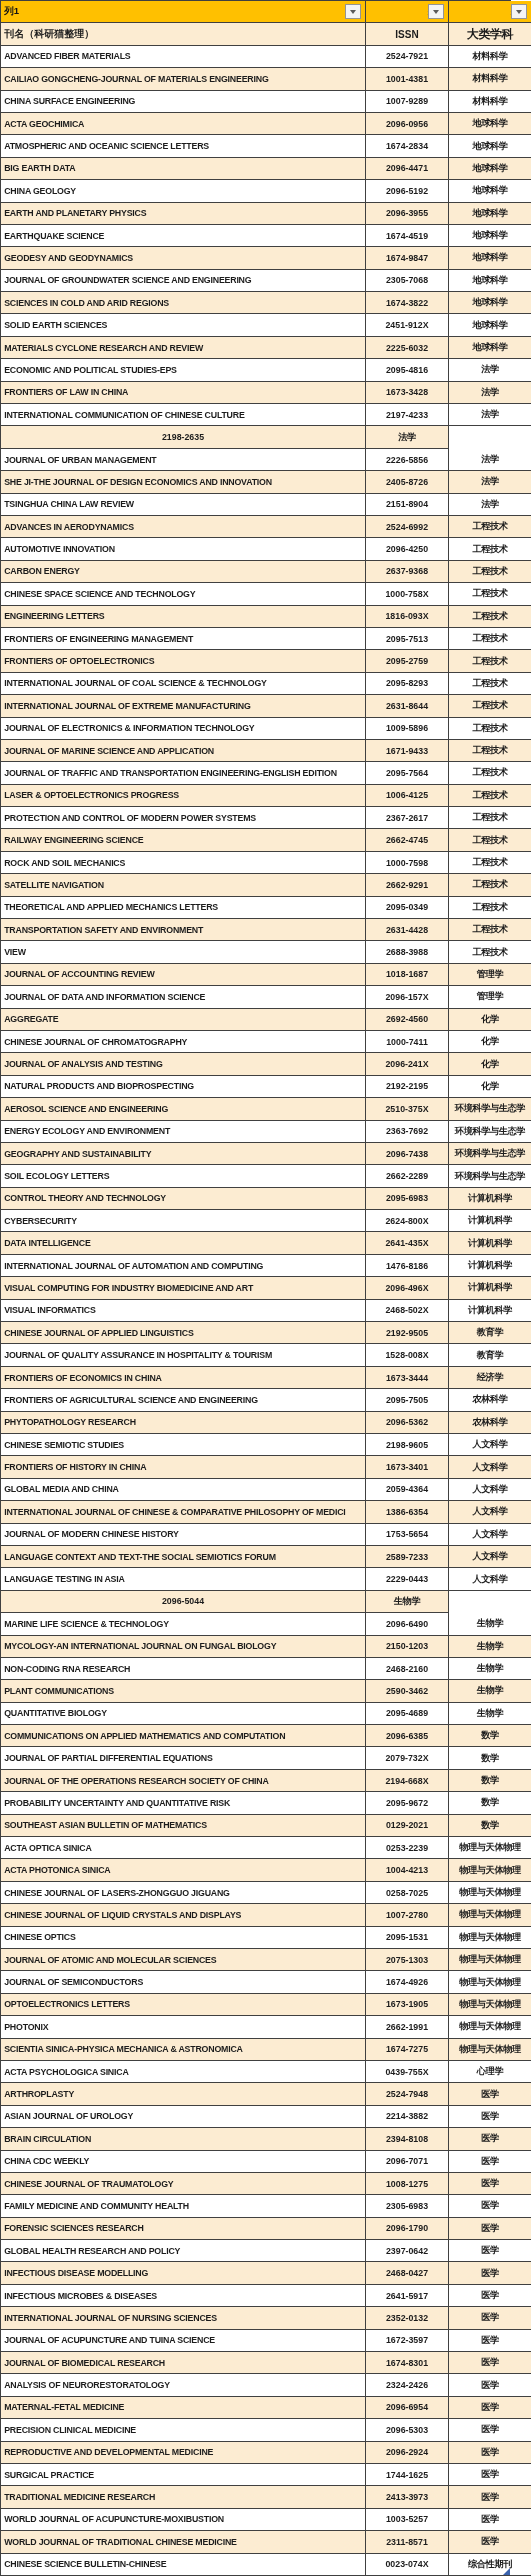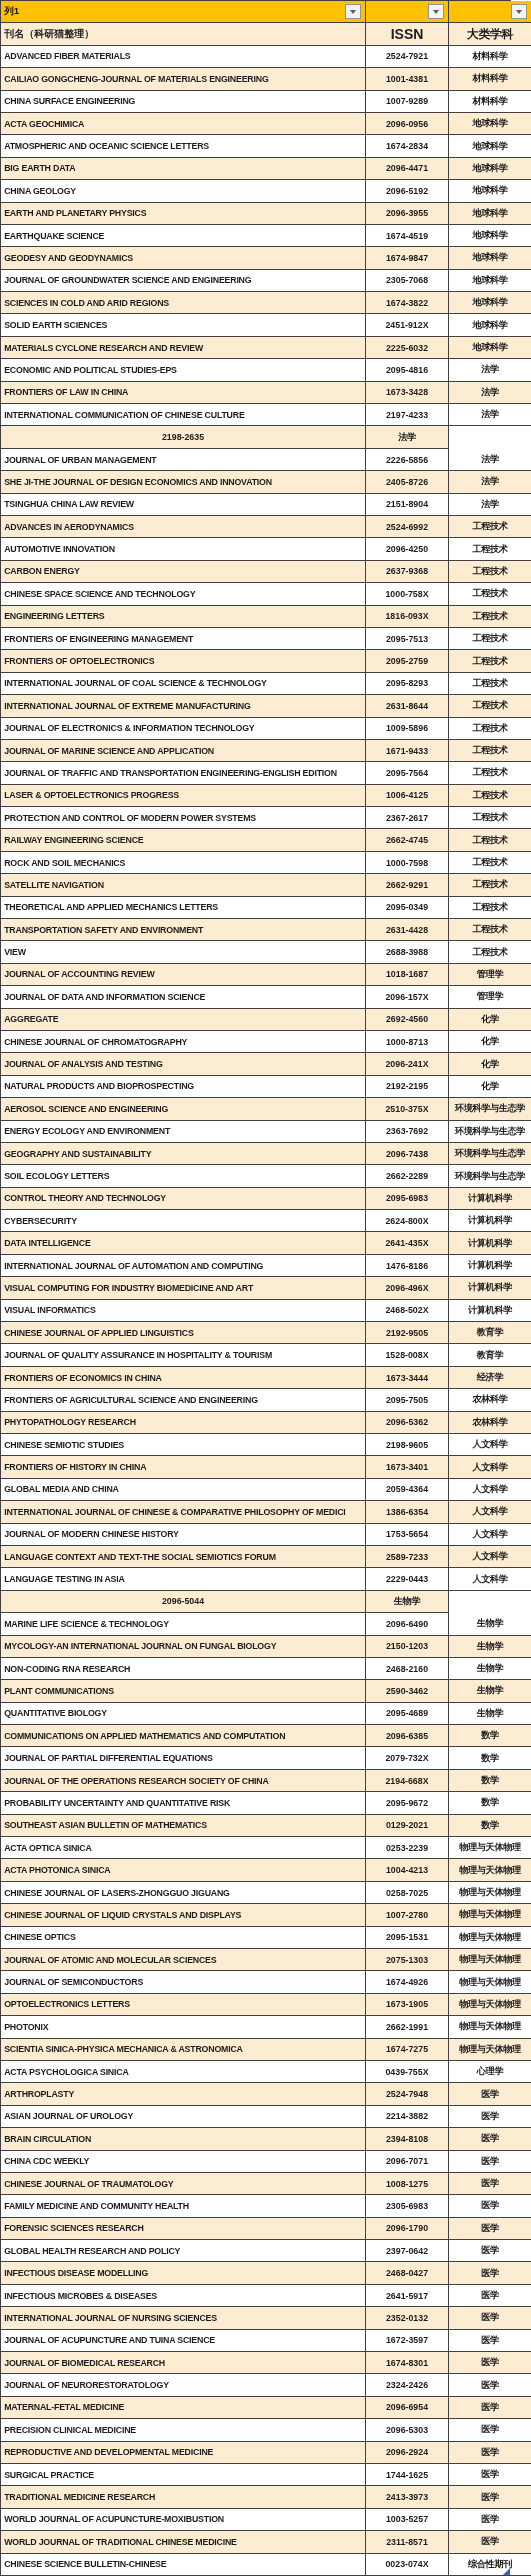--- a/index.html
+++ b/index.html
@@ -59,21 +59,21 @@
     border-right:3.2px solid transparent;
     border-top:4px solid #5a5a5a;
   }
   
   .subheader-row .cell{
     background:#fcecd2;
     font-weight:700;
     color:#1c1c1c;
   }
   .subheader-row .c1{font-size:10px;}
-  .subheader-row .c2{font-size:14px;}
+  .subheader-row .c2{font-size:10px;}
   .subheader-row .c3{font-size:12px;letter-spacing:-0.4px;}
   
   .corner-handle{
     position:absolute;
     right:0.8px;bottom:0.8px;
     width:0;height:0;
     border-bottom:7.2px solid #3a62ad;
     border-left:7.2px solid transparent;
   }
 </style>
@@ -324,21 +324,21 @@
         <div class="cell c2">2096-157X</div>
         <div class="cell c3">管理学</div>
       </div>
       <div class="row data-row band">
         <div class="cell c1">AGGREGATE</div>
         <div class="cell c2">2692-4560</div>
         <div class="cell c3">化学</div>
       </div>
       <div class="row data-row">
         <div class="cell c1">CHINESE JOURNAL OF CHROMATOGRAPHY</div>
-        <div class="cell c2">1000-8713</div>
+        <div class="cell c2">1000-7411</div>
         <div class="cell c3">化学</div>
       </div>
       <div class="row data-row band">
         <div class="cell c1">JOURNAL OF ANALYSIS AND TESTING</div>
         <div class="cell c2">2096-241X</div>
         <div class="cell c3">化学</div>
       </div>
       <div class="row data-row">
         <div class="cell c1">NATURAL PRODUCTS AND BIOPROSPECTING</div>
         <div class="cell c2">2192-2195</div>
@@ -622,21 +622,21 @@
         <div class="cell c1">JOURNAL OF ACUPUNCTURE AND TUINA SCIENCE</div>
         <div class="cell c2">1672-3597</div>
         <div class="cell c3">医学</div>
       </div>
       <div class="row data-row band">
         <div class="cell c1">JOURNAL OF BIOMEDICAL RESEARCH</div>
         <div class="cell c2">1674-8301</div>
         <div class="cell c3">医学</div>
       </div>
       <div class="row data-row">
-        <div class="cell c1">JOURNAL OF NEURORESTORATOLOGY</div>
+        <div class="cell c1">ANALYSIS OF NEURORESTORATOLOGY</div>
         <div class="cell c2">2324-2426</div>
         <div class="cell c3">医学</div>
       </div>
       <div class="row data-row band">
         <div class="cell c1">MATERNAL-FETAL MEDICINE</div>
         <div class="cell c2">2096-6954</div>
         <div class="cell c3">医学</div>
       </div>
       <div class="row data-row">
         <div class="cell c1">PRECISION CLINICAL MEDICINE</div>

